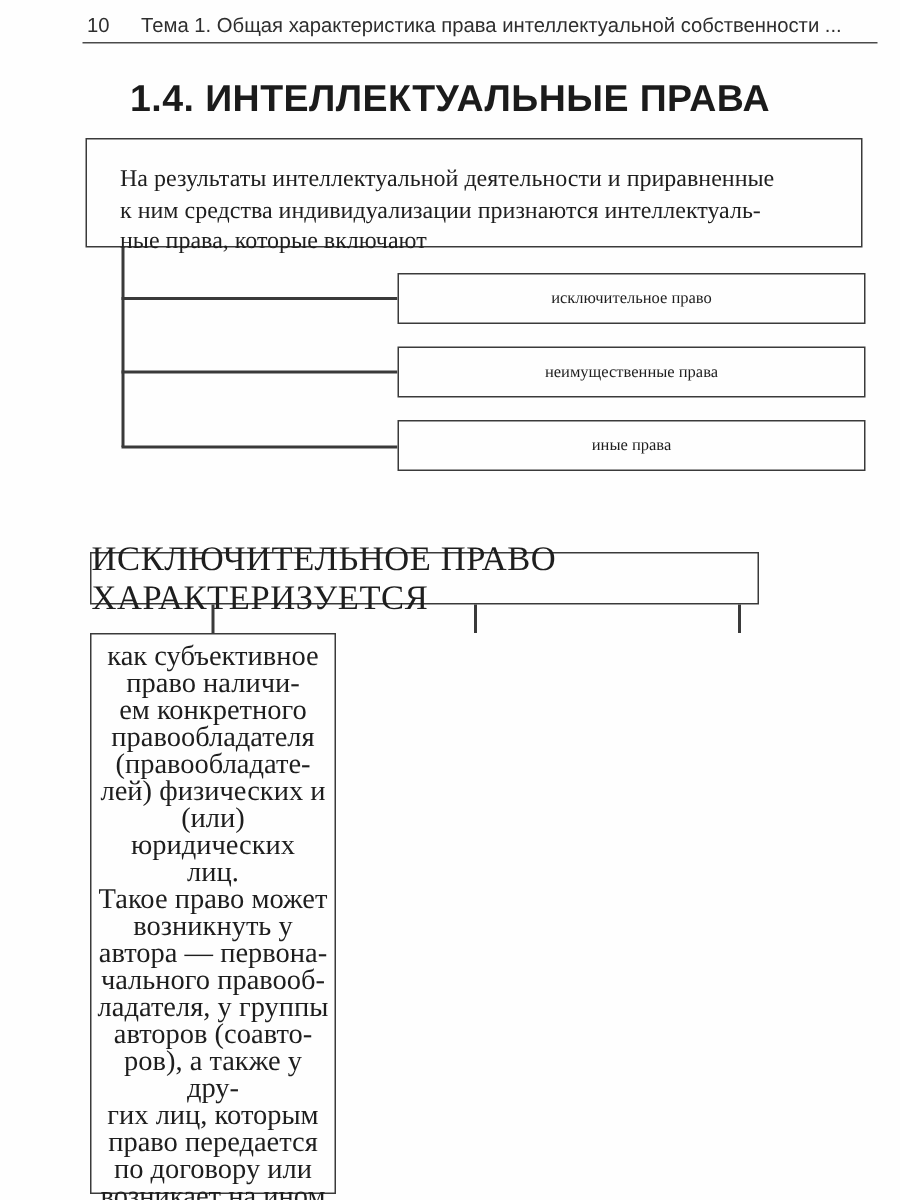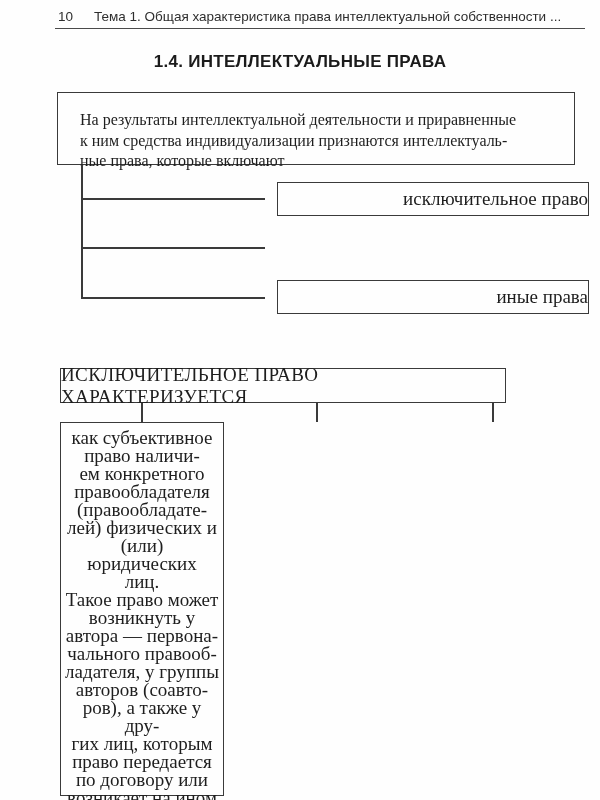--- a/index.html
+++ b/index.html
@@ -31,21 +31,21 @@
     top: 28px; left: 55px; width: 530px; height: 1.2px;
     background: #4a4a4a;
   }
   
   .sec-heading {
     position: absolute;
     left: 0; right: 0;
     text-align: center;
     font-family: "Liberation Sans", "DejaVu Sans", sans-serif;
     font-weight: bold;
-    font-size: 17px;
+    font-size: 25px;
     letter-spacing: 0.3px;
     color: #1b1b1b;
   }
   .h14 { top: 52px; }
   .h15 { top: 316px; }
   
   .box {
     position: absolute;
     background: #fefefe;
     border: 1.4px solid #3a3a3a;
@@ -65,32 +65,31 @@
   }
   
   .line { position: absolute; background: #3a3a3a; }
   .trunk-14   { left: 81px;  top: 165px; width: 1.5px; height: 133px; }
   .branchln-1 { left: 81px;  top: 198px; width: 184px; height: 1.5px; }
   .branchln-2 { left: 81px;  top: 247px; width: 184px; height: 1.5px; }
   .branchln-3 { left: 81px;  top: 297px; width: 184px; height: 1.5px; }
   
   .branch-box {
     left: 265px; width: 312px; height: 34px;
-    display: flex; align-items: center; justify-content: flex-end;
-    font-size: 19px;
-    margin-left: 12px;
+    display: flex; align-items: center; justify-content: center;
+    font-size: 11px;
   }
   .bb1 { top: 182px; }
   .bb2 { top: 230.5px; }
   .bb3 { top: 280px; }
   
   .root-box {
     left: 60px; top: 368px; width: 446px; height: 35px;
     display: flex; align-items: center; justify-content: center;
-    font-size: 19px;
+    font-size: 23px;
     letter-spacing: 0.4px;
   }
   .drop-1 { left: 141px; top: 403px; width: 1.5px; height: 19px; }
   .drop-2 { left: 316px; top: 403px; width: 1.5px; height: 19px; }
   .drop-3 { left: 492px; top: 403px; width: 1.5px; height: 19px; }
   
   .col-box {
     top: 422px;
     padding: 6px 3px;
     font-size: 19px;
@@ -121,20 +120,23 @@
   </div>
 
   <div class="line trunk-14"></div>
   <div class="line branchln-1"></div>
   <div class="line branchln-2"></div>
   <div class="line branchln-3"></div>
 
   <div class="box branch-box bb1">
     <span>исключительное право</span>
   </div>
+  <div class="box branch-box bb2">
+    <span>неимущественные права</span>
+  </div>
   <div class="box branch-box bb3">
     <span>иные права</span>
   </div>
 
 
   <div class="box root-box">
     <span>ИСКЛЮЧИТЕЛЬНОЕ ПРАВО ХАРАКТЕРИЗУЕТСЯ</span>
   </div>
 
   <div class="line drop-1"></div>

